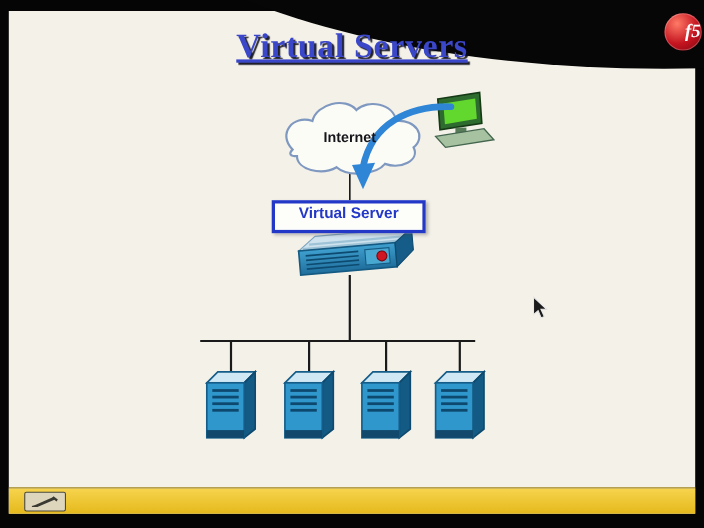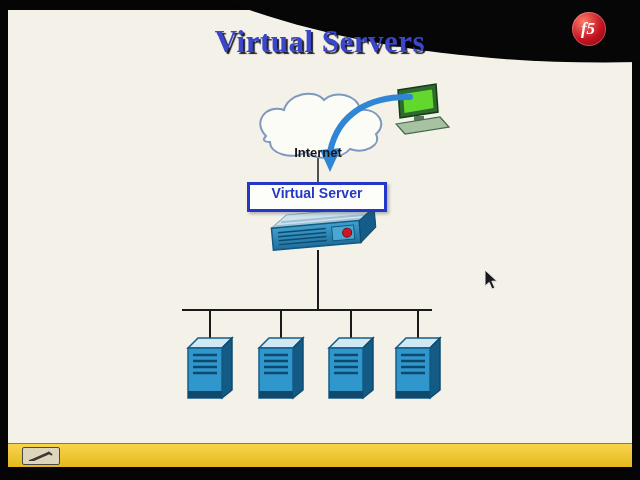--- a/index.html
+++ b/index.html
@@ -19,35 +19,36 @@
     position:absolute;left:8px;top:10px;width:624px;height:457px;
     background:#f4f1e9;
   }
   #swoosh-svg{position:absolute;left:0;top:0;pointer-events:none;}
   #slide-title{
     position:absolute;left:0;top:24px;width:640px;text-align:center;
     font-family:"Liberation Serif",serif;font-weight:bold;font-size:31px;
     color:var(--title-blue);
     text-shadow:2px 2px 1px rgba(8,8,20,0.9);
     letter-spacing:0.5px;
+    text-decoration:underline;
   }
   #f5-logo{
-    position:absolute;left:572px;top:12px;width:34px;height:34px;border-radius:50%;
+    position:absolute;left:604px;top:12px;width:34px;height:34px;border-radius:50%;
     background:radial-gradient(circle at 34% 28%, #ff7a66 0%, var(--logo-red) 55%, #7d060e 100%);
-    display:flex;align-items:center;justify-content:center;
+    display:flex;align-items:center;justify-content:flex-end;
     box-shadow:0 0 0 1px rgba(255,255,255,0.25) inset;
   }
   #f5-logo span{
     color:#fff;font-family:"Liberation Serif",serif;font-style:italic;font-weight:bold;
     font-size:17px;line-height:1;transform:translate(-1px,-1px);
   }
   #diagram-svg{position:absolute;left:0;top:0;}
   #internet-label{
     position:absolute;left:266px;top:117px;width:104px;text-align:center;
-    font-weight:bold;font-size:13px;color:#15151a;margin-top:28px;
+    font-weight:bold;font-size:13px;color:#15151a;
   }
   #virtual-server-box{
     position:absolute;left:247px;top:182px;width:134px;height:24px;
     background:#fdfdfa;border:3px solid var(--box-border-blue);
     display:flex;justify-content:center;
     box-shadow:2px 2px 3px rgba(60,60,60,0.35);
   }
   #virtual-server-box span{
     font-weight:bold;font-size:14px;color:var(--box-border-blue);
   }

